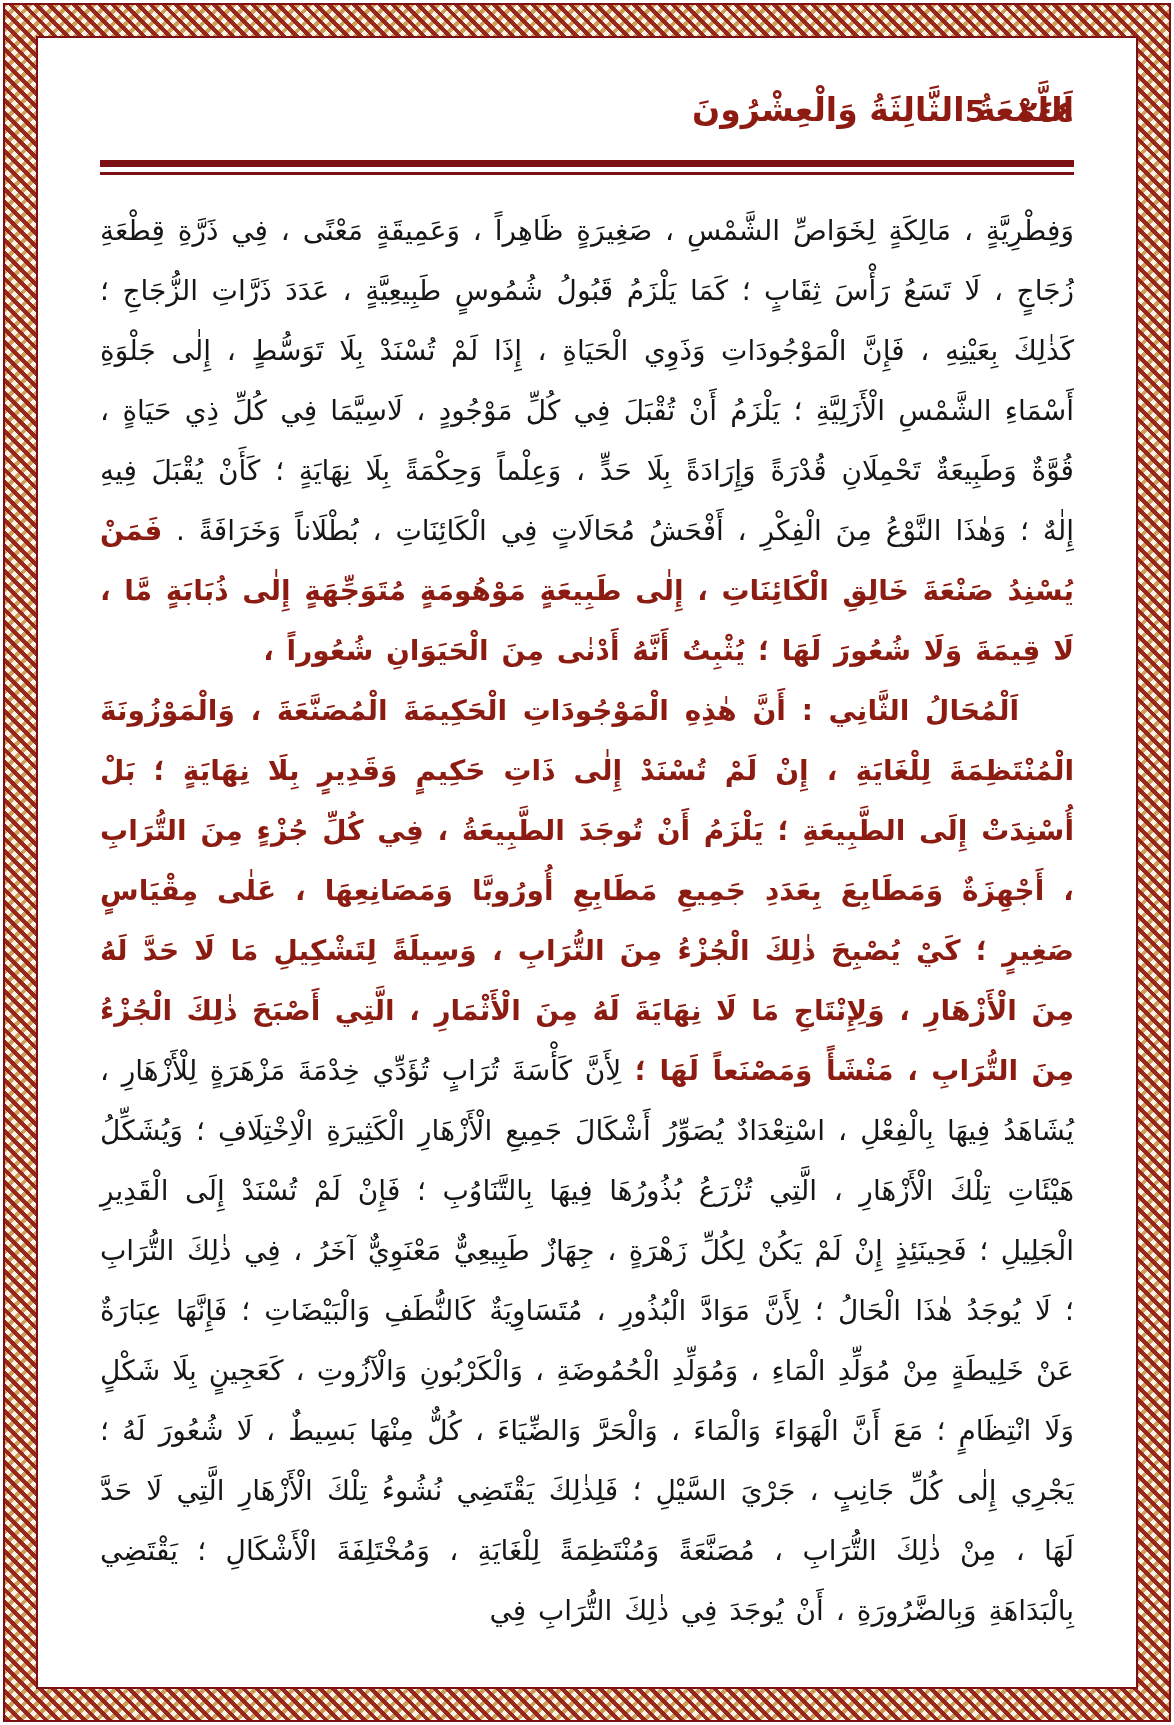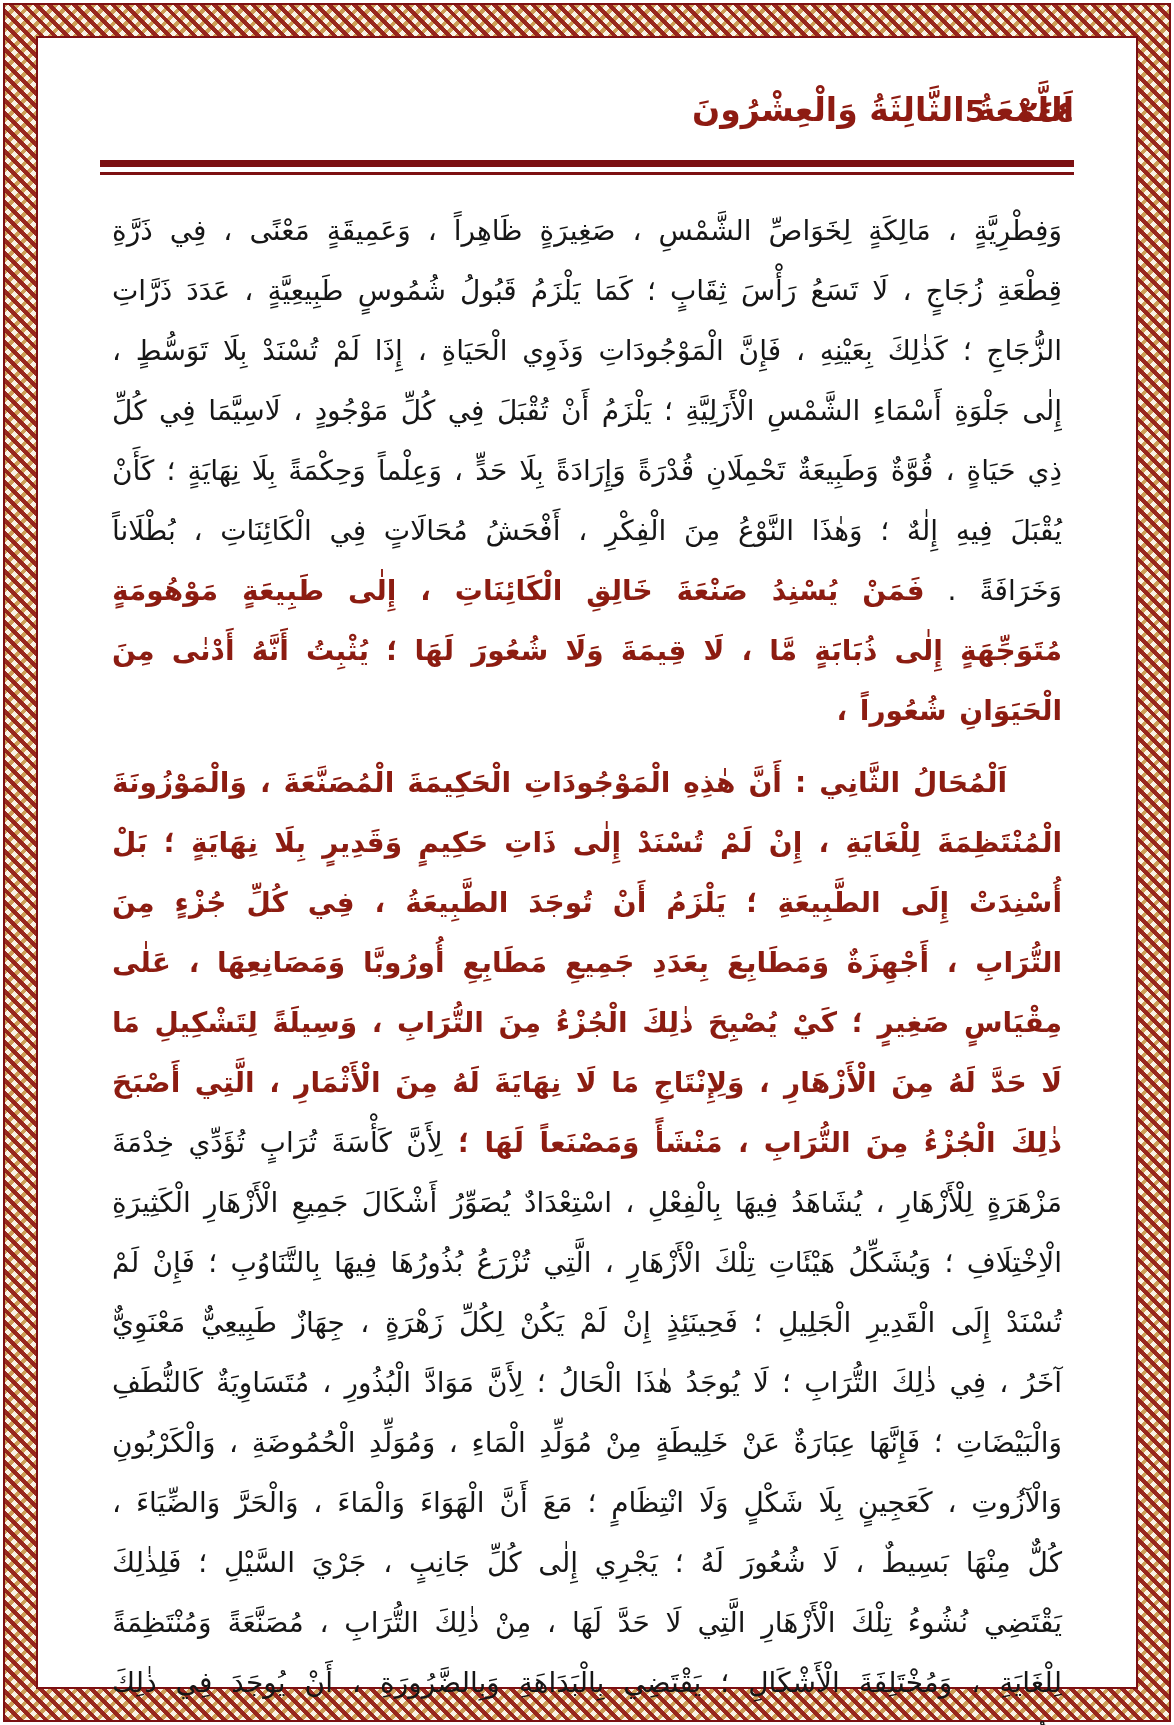--- a/index.html
+++ b/index.html
@@ -66,21 +66,21 @@
     margin-top: 10px;
   }
   .body-text {
     margin-top: 26px;
     font-size: 28px;
     line-height: 60px;
     color: #161616;
     text-align: justify;
     word-spacing: 3px;
   }
-  .para { margin: 12px; }
+  .para { margin: 0; }
   .para-indent { text-indent: 55px; }
   .seg-black { color: #161616; }
   .seg-red   { color: #8c1c11; font-weight: bold; }
   .center-line {
     text-align: center;
     color: #8c1c11;
     font-weight: bold;
     font-size: 28px;
     line-height: 60px;
   }

